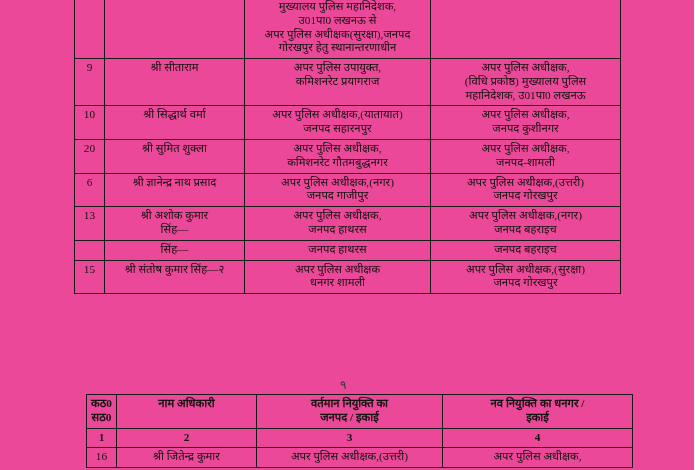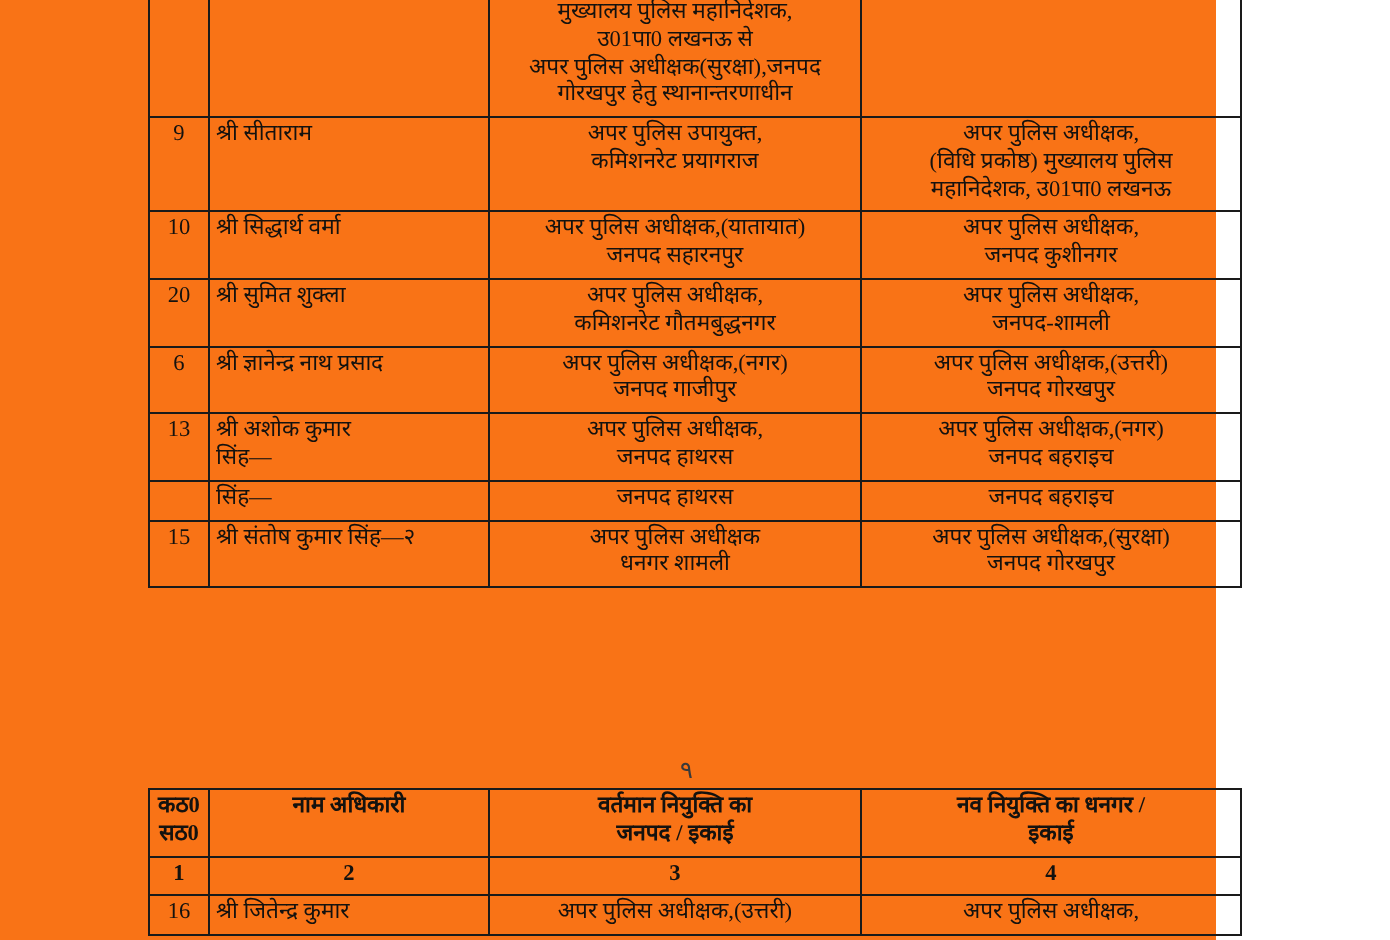--- a/index.html
+++ b/index.html
@@ -10,42 +10,42 @@
   body {
     width: 695px;
     height: 470px;
     overflow: hidden;
     font-family: "Liberation Serif", serif;
     color: #111;
     position: relative;
   }
   .page {
     position: relative;
-    width: 608px;
+    width: 694px;
     height: 470px;
-    background: #f97316;
+    background: #ec4899;
   }
 
   
   table.doc {
     border-collapse: collapse;
     table-layout: fixed;
     font-family: "Liberation Serif", serif;
     background: transparent;
   }
   table.doc td {
     border: 1px solid #1a1a1a;
     vertical-align: top;
     padding: 2px 3px 3px 3px;
     line-height: 1.22;
     font-size: 11.3px;
     color: #14120f;
   }
   .c-sn  { text-align: center; }
-  .c-nm  { text-align: left; padding-left: 5px; }
+  .c-nm  { text-align: center; padding-left: 5px; }
   .c-mid { text-align: center; }
   .c-new { text-align: center; }
 
   
   #tbl-top {
     position: absolute;
     left: 74px;
     top: -2px;
     width: 546px;
   }
@@ -67,21 +67,21 @@
     left: 340px;
     top: 378px;
     font-size: 12px;
     color: #3a3a3a;
     font-family: "Liberation Serif", serif;
   }
 
   
   #tbl-bottom {
     position: absolute;
-    left: 74px;
+    left: 86px;
     top: 394px;
     width: 546px;
   }
   #tbl-bottom td { font-size: 11.3px; }
   .hdr td {
     text-align: center;
     font-weight: bold;
     padding: 3px 2px;
   }
   .numrow td {

